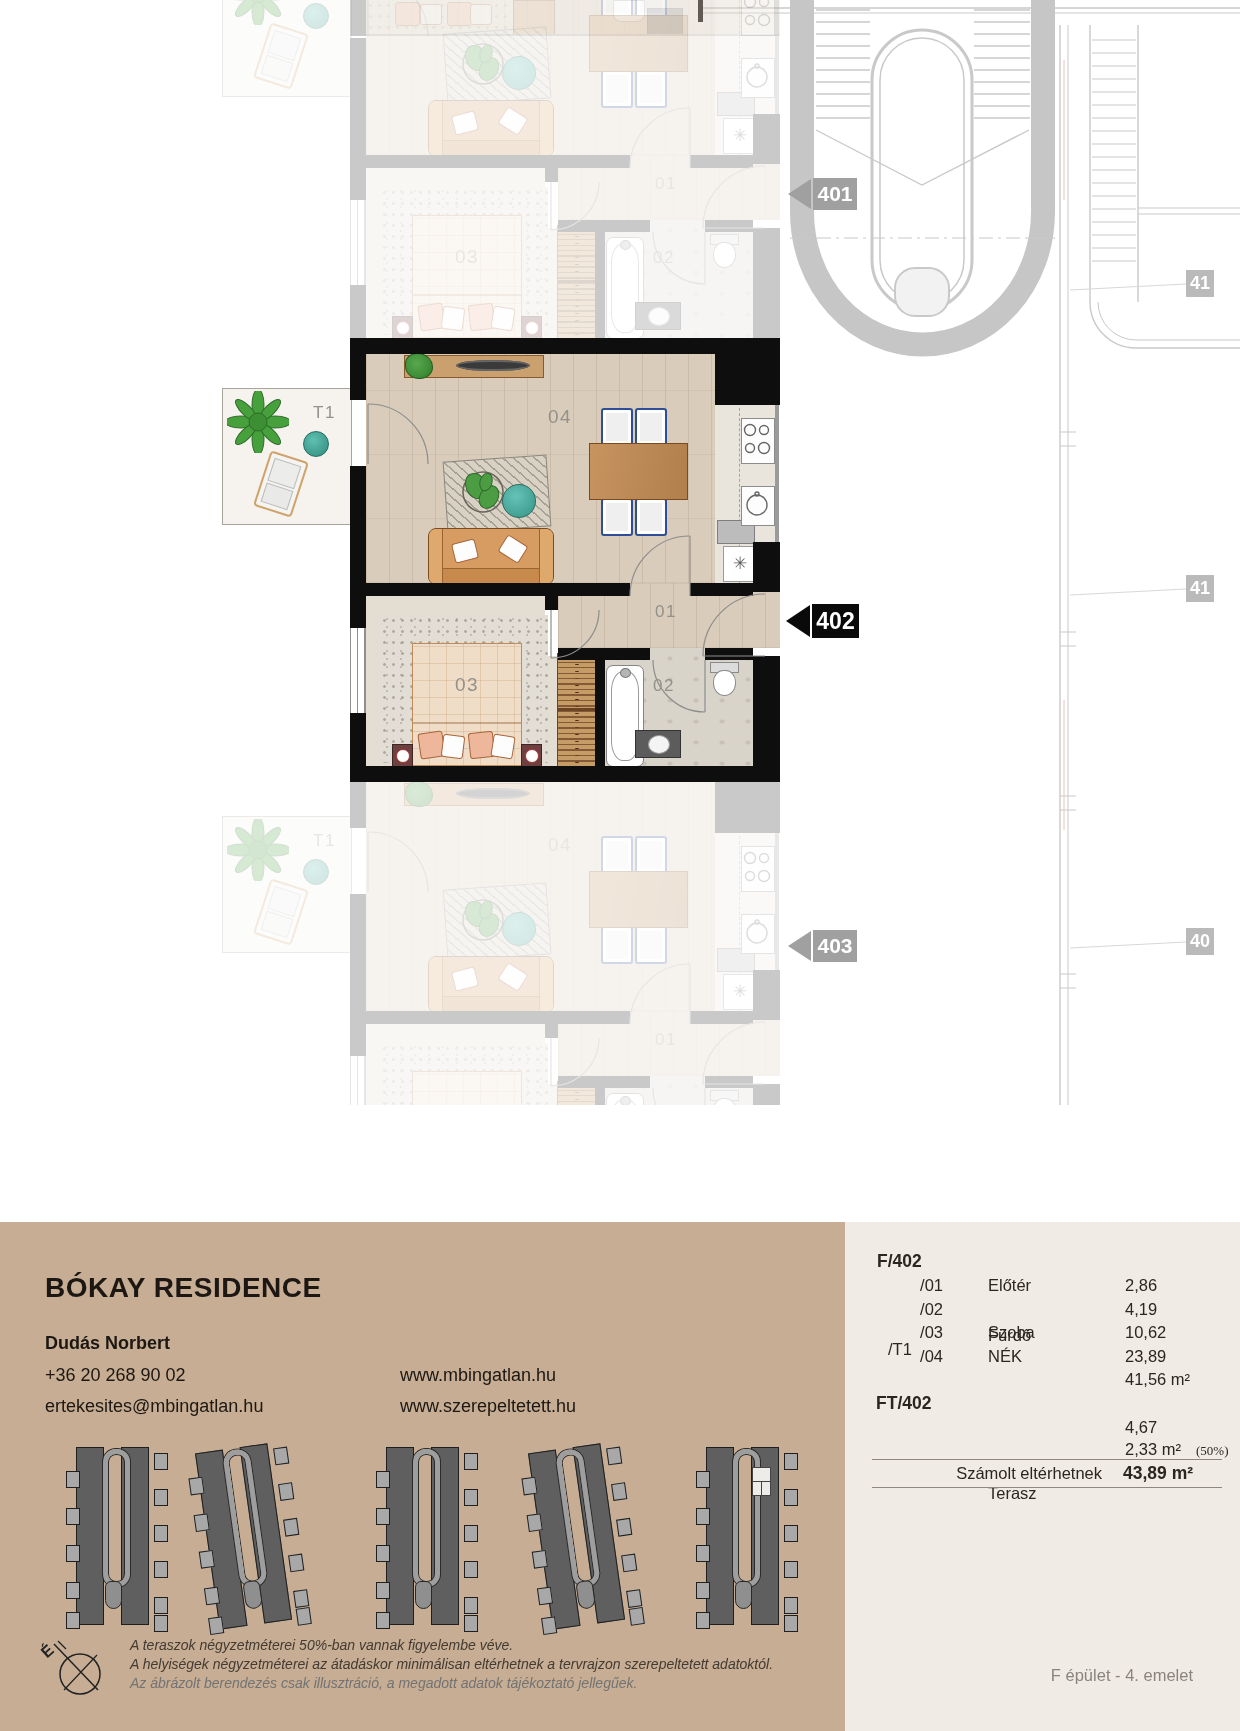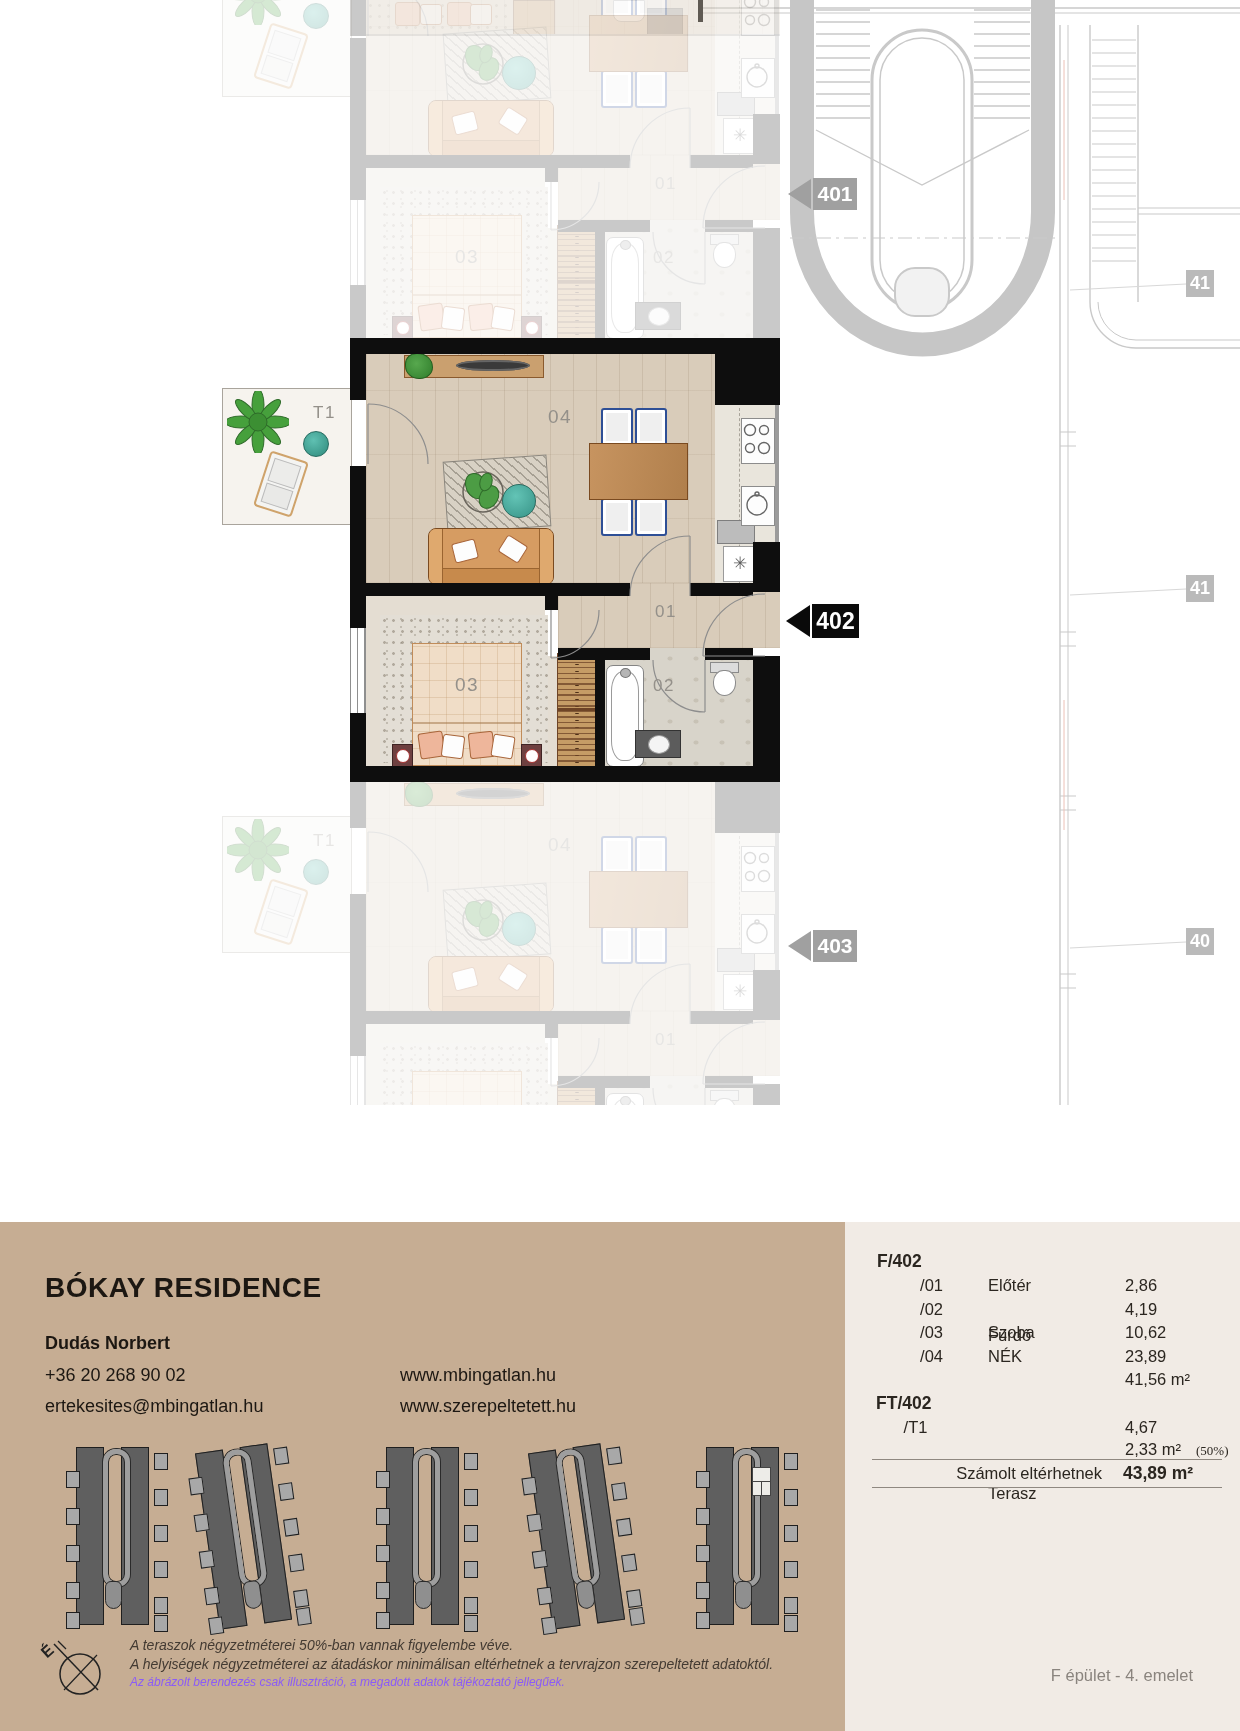--- a/index.html
+++ b/index.html
@@ -682,21 +682,21 @@
 <svg class="abs" style="left:22px;top:1634px;" width="100" height="75" viewBox="0 0 100 75">
   <circle cx="58" cy="40" r="20" fill="none" stroke="#222" stroke-width="1.5"></circle>
   <line x1="32" y1="10" x2="76" y2="56" stroke="#222" stroke-width="1.5"></line>
   <line x1="36" y1="7" x2="44" y2="15" stroke="#222" stroke-width="1.2"></line>
   <line x1="42" y1="56" x2="75" y2="21" stroke="#222" stroke-width="1.2"></line>
   <text x="20" y="22" font-size="16" font-weight="bold" fill="#222" transform="rotate(-42 26 17)">É</text>
 </svg>
 
 <div class="abs" style="left:130px;top:1637px;font-size:14px;font-style:italic;color:#433a32;">A teraszok négyzetméterei 50%-ban vannak figyelembe véve.</div>
 <div class="abs" style="left:130px;top:1656px;font-size:14px;font-style:italic;color:#433a32;">A helyiségek négyzetméterei az átadáskor minimálisan eltérhetnek a tervrajzon szerepeltetett adatoktól.</div>
-<div class="abs" style="left:130px;top:1675px;font-size:12px;font-style:italic;color:#8b5cf6;">Az ábrázolt berendezés csak illusztráció, a megadott adatok tájékoztató jellegűek.</div>
+<div class="abs" style="left:130px;top:1675px;font-size:14px;font-style:italic;color:#737373;">Az ábrázolt berendezés csak illusztráció, a megadott adatok tájékoztató jellegűek.</div>
 
 <div class="tablecell" style="left:877px;top:1251px;font-weight:bold;font-size:17.5px;">F/402</div>
 
 <div class="tablecell" style="left:888px;top:1276px;width:55px;text-align:right;">/01</div>
 <div class="tablecell" style="left:988px;top:1276px;">Előtér</div>
 <div class="tablecell" style="left:1125px;top:1276px;">2,86</div>
 
 <div class="tablecell" style="left:888px;top:1300px;width:55px;text-align:right;">/02</div>
 <div class="tablecell" style="left:988px;top:1300px;margin-top:26px;">Fürdő</div>
 <div class="tablecell" style="left:1125px;top:1300px;">4,19</div>
@@ -706,21 +706,21 @@
 <div class="tablecell" style="left:1125px;top:1323px;">10,62</div>
 
 <div class="tablecell" style="left:888px;top:1347px;width:55px;text-align:right;">/04</div>
 <div class="tablecell" style="left:988px;top:1347px;">NÉK</div>
 <div class="tablecell" style="left:1125px;top:1347px;">23,89</div>
 
 <div class="tablecell" style="left:1125px;top:1370px;">41,56 m²</div>
 
 <div class="tablecell" style="left:876px;top:1393px;font-weight:bold;font-size:17.5px;">FT/402</div>
 
-<div class="tablecell" style="left:888px;top:1418px;width:55px;text-align:center;">/T1</div>
+<div class="tablecell" style="left:888px;top:1340px;width:55px;text-align:left;">/T1</div>
 <div class="tablecell" style="left:988px;top:1484px;">Terasz</div>
 <div class="tablecell" style="left:1125px;top:1418px;">4,67</div>
 
 <div class="tablecell" style="left:1125px;top:1440px;">2,33 m²</div>
 <div class="tablecell" style="left:1196px;top:1443px;font-size:13px;font-family:Liberation Serif, serif;">(50%)</div>
 
 <div class="abs" style="left:872px;top:1459px;width:350px;height:0;border-top:1.5px solid #8f8880;"></div>
 <div class="tablecell" style="left:872px;top:1464px;width:230px;text-align:right;">Számolt eltérhetnek</div>
 <div class="tablecell" style="left:1123px;top:1463px;font-weight:bold;font-size:17.5px;">43,89 m²</div>
 <div class="abs" style="left:872px;top:1487px;width:350px;height:0;border-top:1.5px solid #8f8880;"></div>

